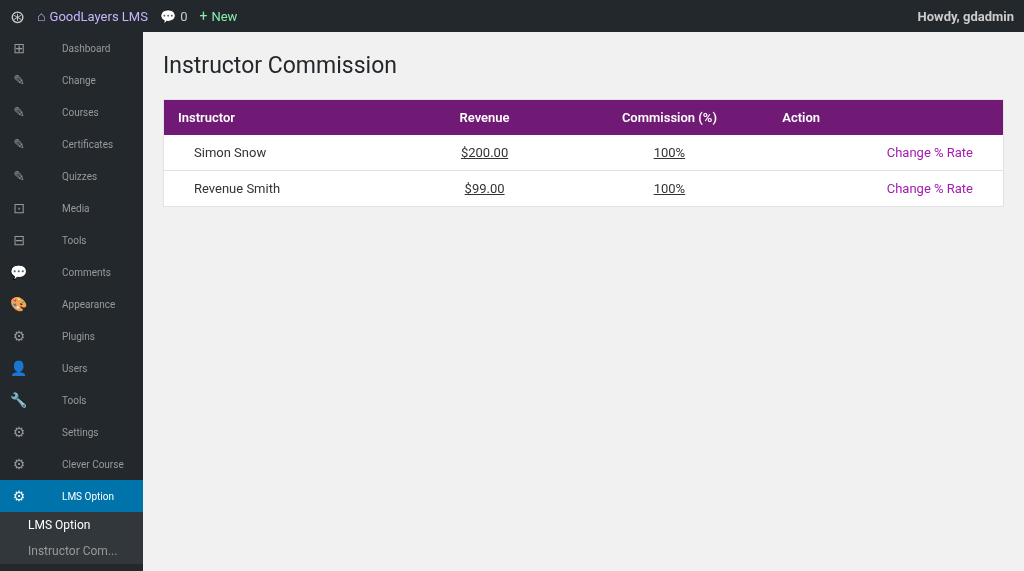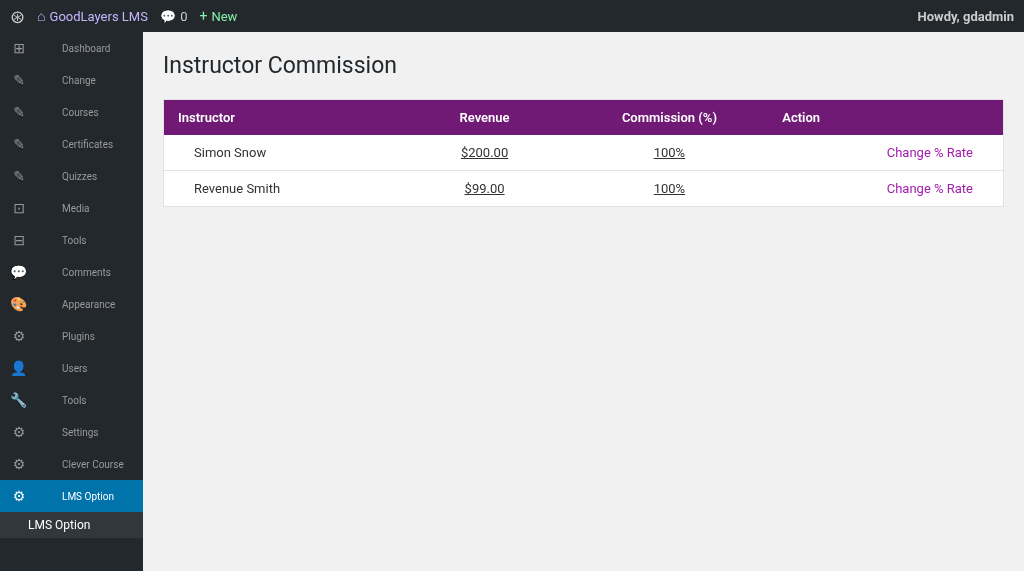--- a/index.html
+++ b/index.html
@@ -210,20 +210,23 @@
     <div class="menu-item">
       <span class="menu-icon">⚙</span>
       <span class="menu-item-label">Clever Course</span>
     </div>
     <div class="menu-item lms-option-item">
       <span class="menu-icon">⚙</span>
       <span class="menu-item-label">LMS Option</span>
     </div>
     <div class="submenu-item active-sub">
       <span>LMS Option</span>
+    </div>
+    <div class="submenu-item">
+      <span>Instructor Com...</span>
     </div>
   </nav>
 
   <main id="main-content">
     <h1 class="page-title">Instructor Commission</h1>
 
     <div class="commission-table-wrap">
       <table class="commission-table">
         <thead>
           <tr>

